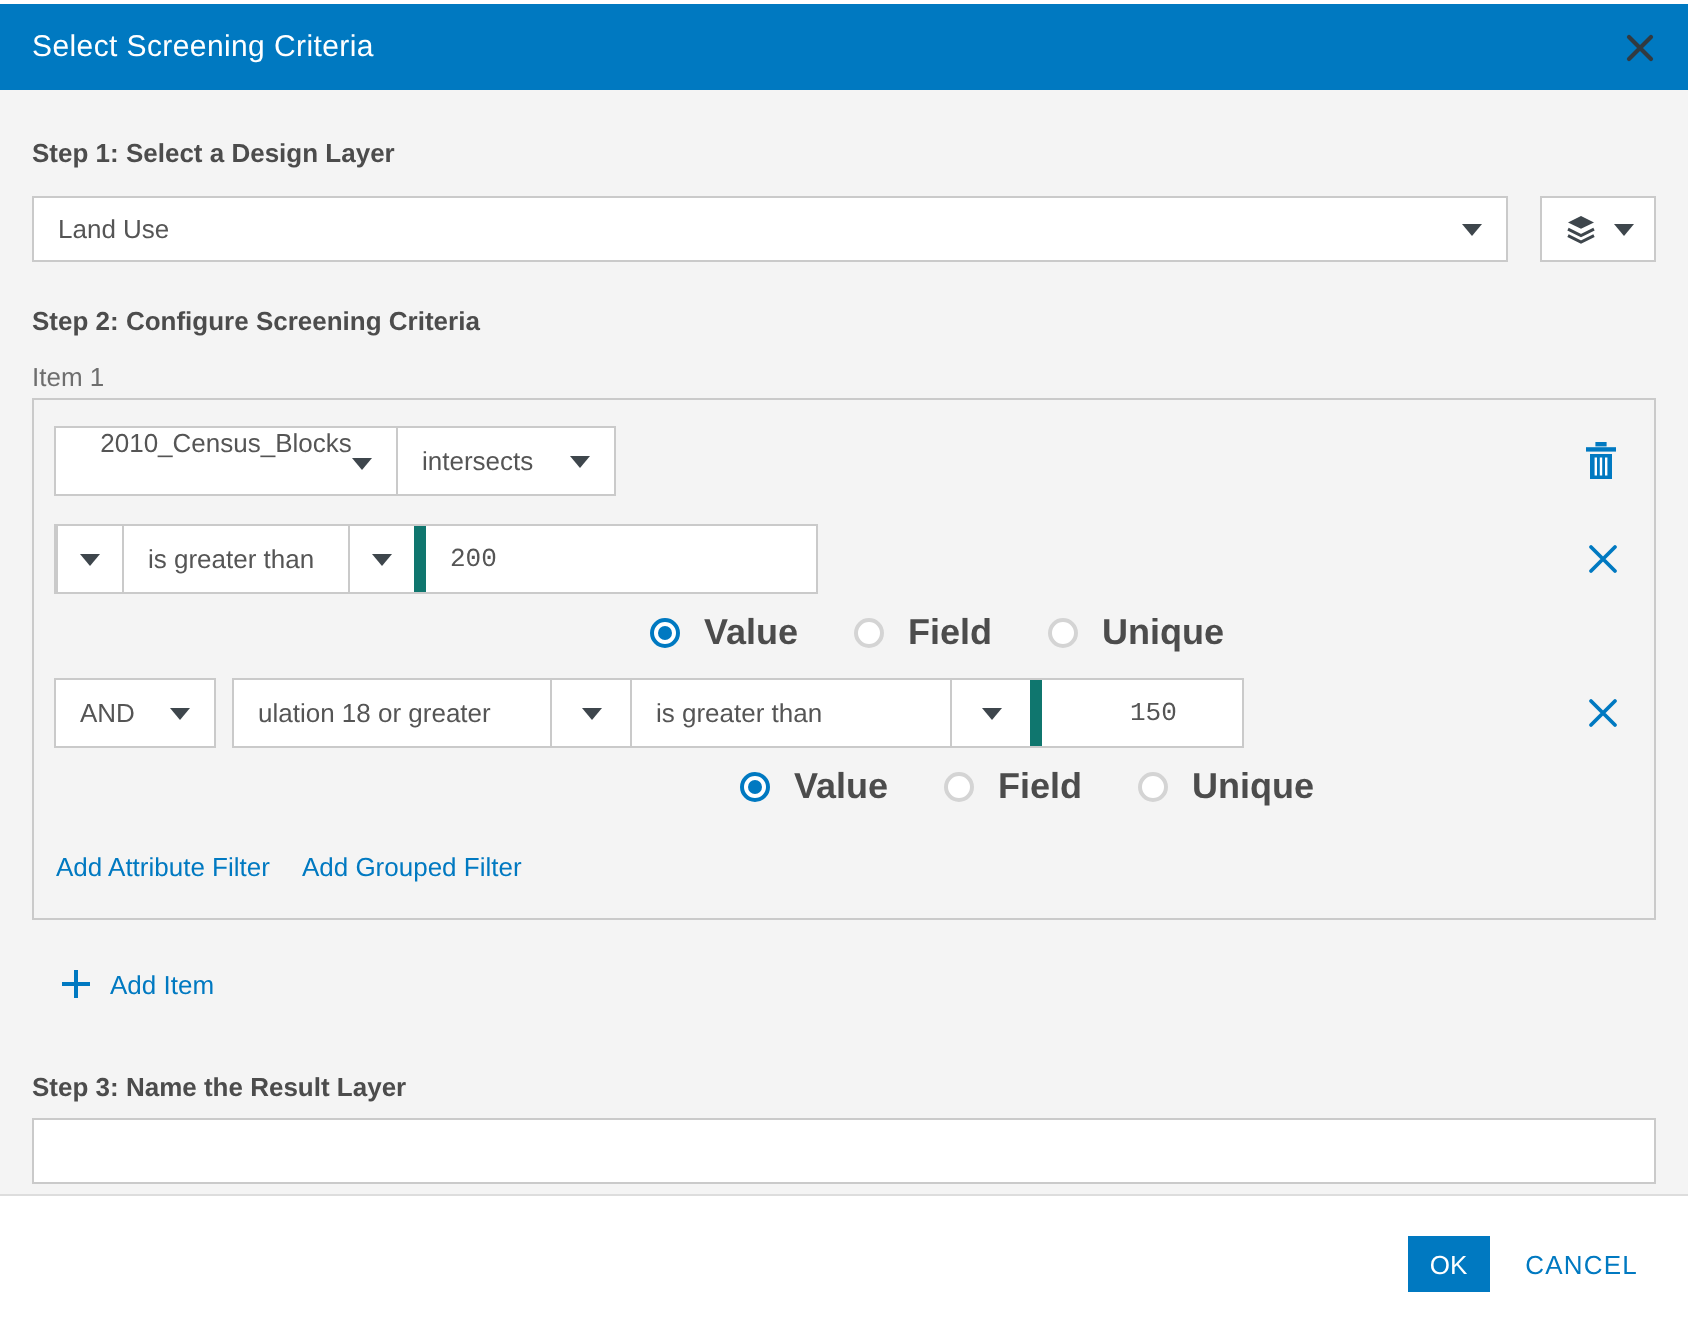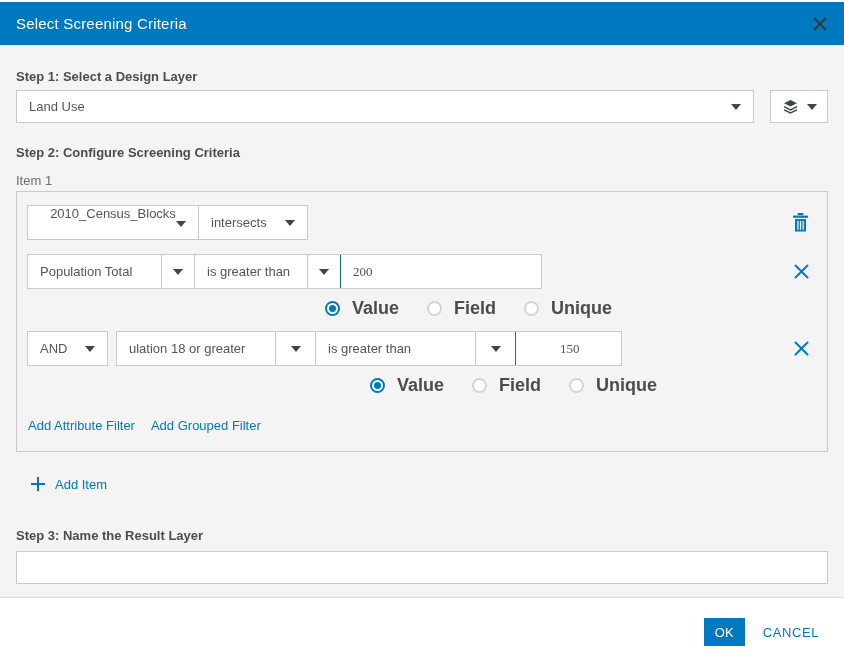--- a/index.html
+++ b/index.html
@@ -21,21 +21,21 @@
   .titlebar .title { color: #ffffff; font-size: 15px; font-weight: 400; letter-spacing: .2px; }
   .close-btn { margin-left: auto; cursor: pointer; display: flex; align-items: center; }
 
   
   .body { background: #f4f4f4; flex: 1 1 auto; padding: 0 16px; }
   .step-label { font-size: 13px; font-weight: bold; color: #4c4c4c; }
   .step1-label { padding-top: 24px; }
   .step2-label { margin-top: 22px; }
   .step3-label { margin-top: 36px; }
 
-  .select-row { margin-top: 6px; display: flex; gap: 16px; height: 33px; justify-content: flex-end; }
+  .select-row { margin-top: 14px; display: flex; gap: 16px; height: 33px; justify-content: flex-end; }
   .select {
     flex: 1; background: #fff; border: 1px solid #cacaca; display: flex;
     align-items: center; padding: 0 12px; font-size: 13px; color: #555;
     cursor: pointer;
   }
   .caret {
     width: 0; height: 0; border-left: 5px solid transparent;
     border-right: 5px solid transparent; border-top: 6px solid #3e464c;
     flex: 0 0 auto;
   }
@@ -56,22 +56,22 @@
     background: #fff; border: 1px solid #cacaca; height: 35px; display: flex;
     align-items: center; padding: 0 12px; font-size: 13px; color: #555; cursor: pointer;
   }
   .dd .caret { margin-left: auto; }
 
   .composite { display: flex; border: 1px solid #cacaca; background: #fff; height: 35px; }
   .seg { display: flex; align-items: center; font-size: 13px; color: #555; }
   .seg-text { padding: 0 12px; overflow: hidden; white-space: nowrap; }
   .seg-caret { justify-content: center; border-left: 1px solid #cacaca; cursor: pointer; }
   .seg-input {
-    border: none; outline: none; border-left: 1px solid #0f766e; padding: 0 12px;
-    font-size: 13px; color: #555; font-family: Liberation Serif, serif;
+    border: none; outline: none; border-left: 6px solid #0f766e; padding: 0 12px;
+    font-size: 13px; color: #555; font-family: Liberation Mono, monospace;
     background: #fff;
   }
 
   .row-icon { margin-left: auto; margin-right: 8px; cursor: pointer; display: flex; align-items: center; }
 
   .radio-row { display: flex; justify-content: flex-end; margin-top: 9px; align-items: center; }
   .radio-row-1 { padding-right: 205px; }
   .radio-row-2 { padding-right: 160px; }
   .radio { display: flex; align-items: center; margin-left: 28px; cursor: pointer; }
   .radio:first-child { margin-left: 0; }
@@ -171,21 +171,20 @@
               <rect x="1" y="2.6" width="15" height="2.2" fill="#0079c1"></rect>
               <path d="M3 6 h11 v12.5 h-11 Z" fill="#0079c1"></path>
               <path d="M5.9 7.8 V16.8 M8.5 7.8 V16.8 M11.1 7.8 V16.8" stroke="#ffffff" stroke-width="1.2"></path>
             </svg>
           </span>
         </span>
       </div>
 
       <div class="filter-row row-gap">
         <div class="composite">
-          <div class="seg seg-text" style="width:133px;">Population Total</div>
           <div class="seg seg-caret" style="width:33px;">
             <span class="caret"></span>
           </div>
           <div class="seg seg-text" style="width:113px; border-left:1px solid #cacaca;">is greater than</div>
           <div class="seg seg-caret" style="width:33px;">
             <span class="caret"></span>
           </div>
           <input class="seg-input" style="width: 201px;" value="200">
         </div>
         <span class="row-icon">

